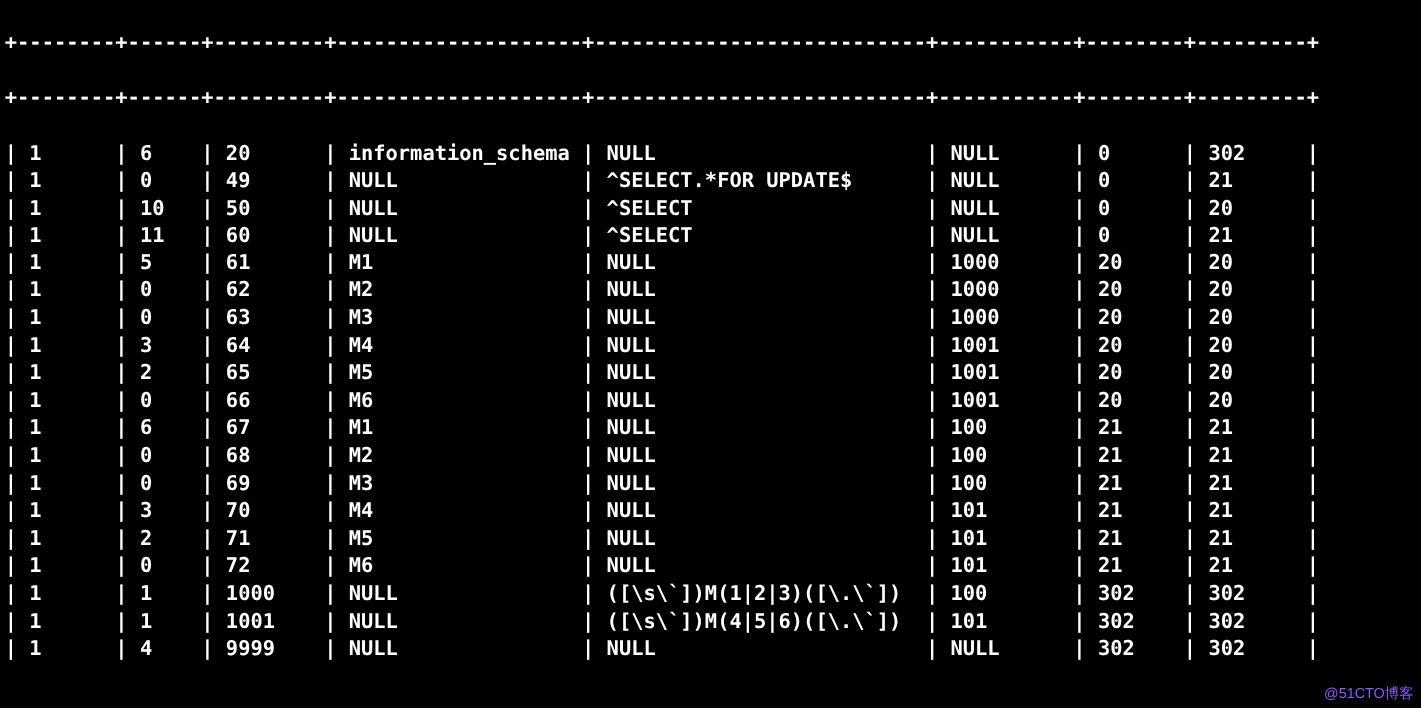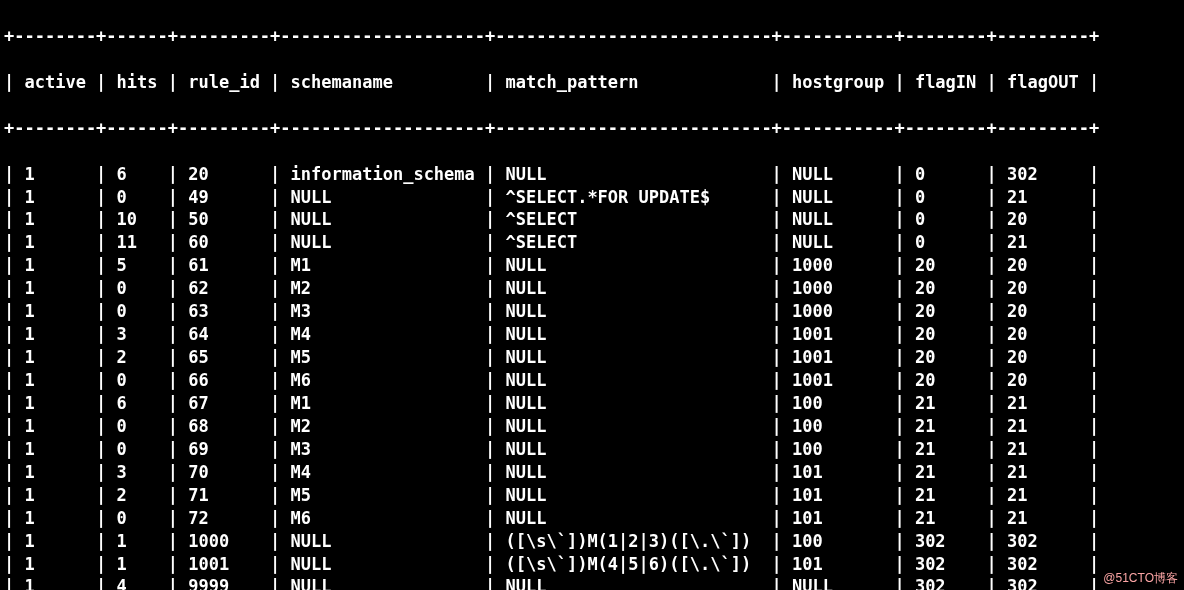--- a/index.html
+++ b/index.html
@@ -17,30 +17,29 @@
   }
   .wrap {
     padding: 2px 4px 0 4px;
     white-space: pre;
     letter-spacing: 0px;
   }
   .watermark {
     position: absolute;
     right: 6px;
     bottom: 4px;
-    color: #fca5a5;
+    color: #8b5cf6;
     font-size: 12px;
     font-weight: normal;
     font-family: sans-serif;
   }
 </style>
 </head>
 <body>
 
 <div class="wrap">
 <div>+--------+------+---------+--------------------+---------------------------+-----------+--------+---------+</div>
-<div>| active | hits | rule_id | schemaname         | match_pattern             | hostgroup | flagIN | flagOUT |</div>
 <div>+--------+------+---------+--------------------+---------------------------+-----------+--------+---------+</div>
 <div id="tbody"><div>| 1      | 6    | 20      | information_schema | NULL                      | NULL      | 0      | 302     |</div><div>| 1      | 0    | 49      | NULL               | ^SELECT.*FOR UPDATE$      | NULL      | 0      | 21      |</div><div>| 1      | 10   | 50      | NULL               | ^SELECT                   | NULL      | 0      | 20      |</div><div>| 1      | 11   | 60      | NULL               | ^SELECT                   | NULL      | 0      | 21      |</div><div>| 1      | 5    | 61      | M1                 | NULL                      | 1000      | 20     | 20      |</div><div>| 1      | 0    | 62      | M2                 | NULL                      | 1000      | 20     | 20      |</div><div>| 1      | 0    | 63      | M3                 | NULL                      | 1000      | 20     | 20      |</div><div>| 1      | 3    | 64      | M4                 | NULL                      | 1001      | 20     | 20      |</div><div>| 1      | 2    | 65      | M5                 | NULL                      | 1001      | 20     | 20      |</div><div>| 1      | 0    | 66      | M6                 | NULL                      | 1001      | 20     | 20      |</div><div>| 1      | 6    | 67      | M1                 | NULL                      | 100       | 21     | 21      |</div><div>| 1      | 0    | 68      | M2                 | NULL                      | 100       | 21     | 21      |</div><div>| 1      | 0    | 69      | M3                 | NULL                      | 100       | 21     | 21      |</div><div>| 1      | 3    | 70      | M4                 | NULL                      | 101       | 21     | 21      |</div><div>| 1      | 2    | 71      | M5                 | NULL                      | 101       | 21     | 21      |</div><div>| 1      | 0    | 72      | M6                 | NULL                      | 101       | 21     | 21      |</div><div>| 1      | 1    | 1000    | NULL               | ([\s\`])M(1|2|3)([\.\`])  | 100       | 302    | 302     |</div><div>| 1      | 1    | 1001    | NULL               | ([\s\`])M(4|5|6)([\.\`])  | 101       | 302    | 302     |</div><div>| 1      | 4    | 9999    | NULL               | NULL                      | NULL      | 302    | 302     |</div></div>
 
 
 </div>
 <div class="watermark">@51CTO博客</div>
 
 </body></html>

